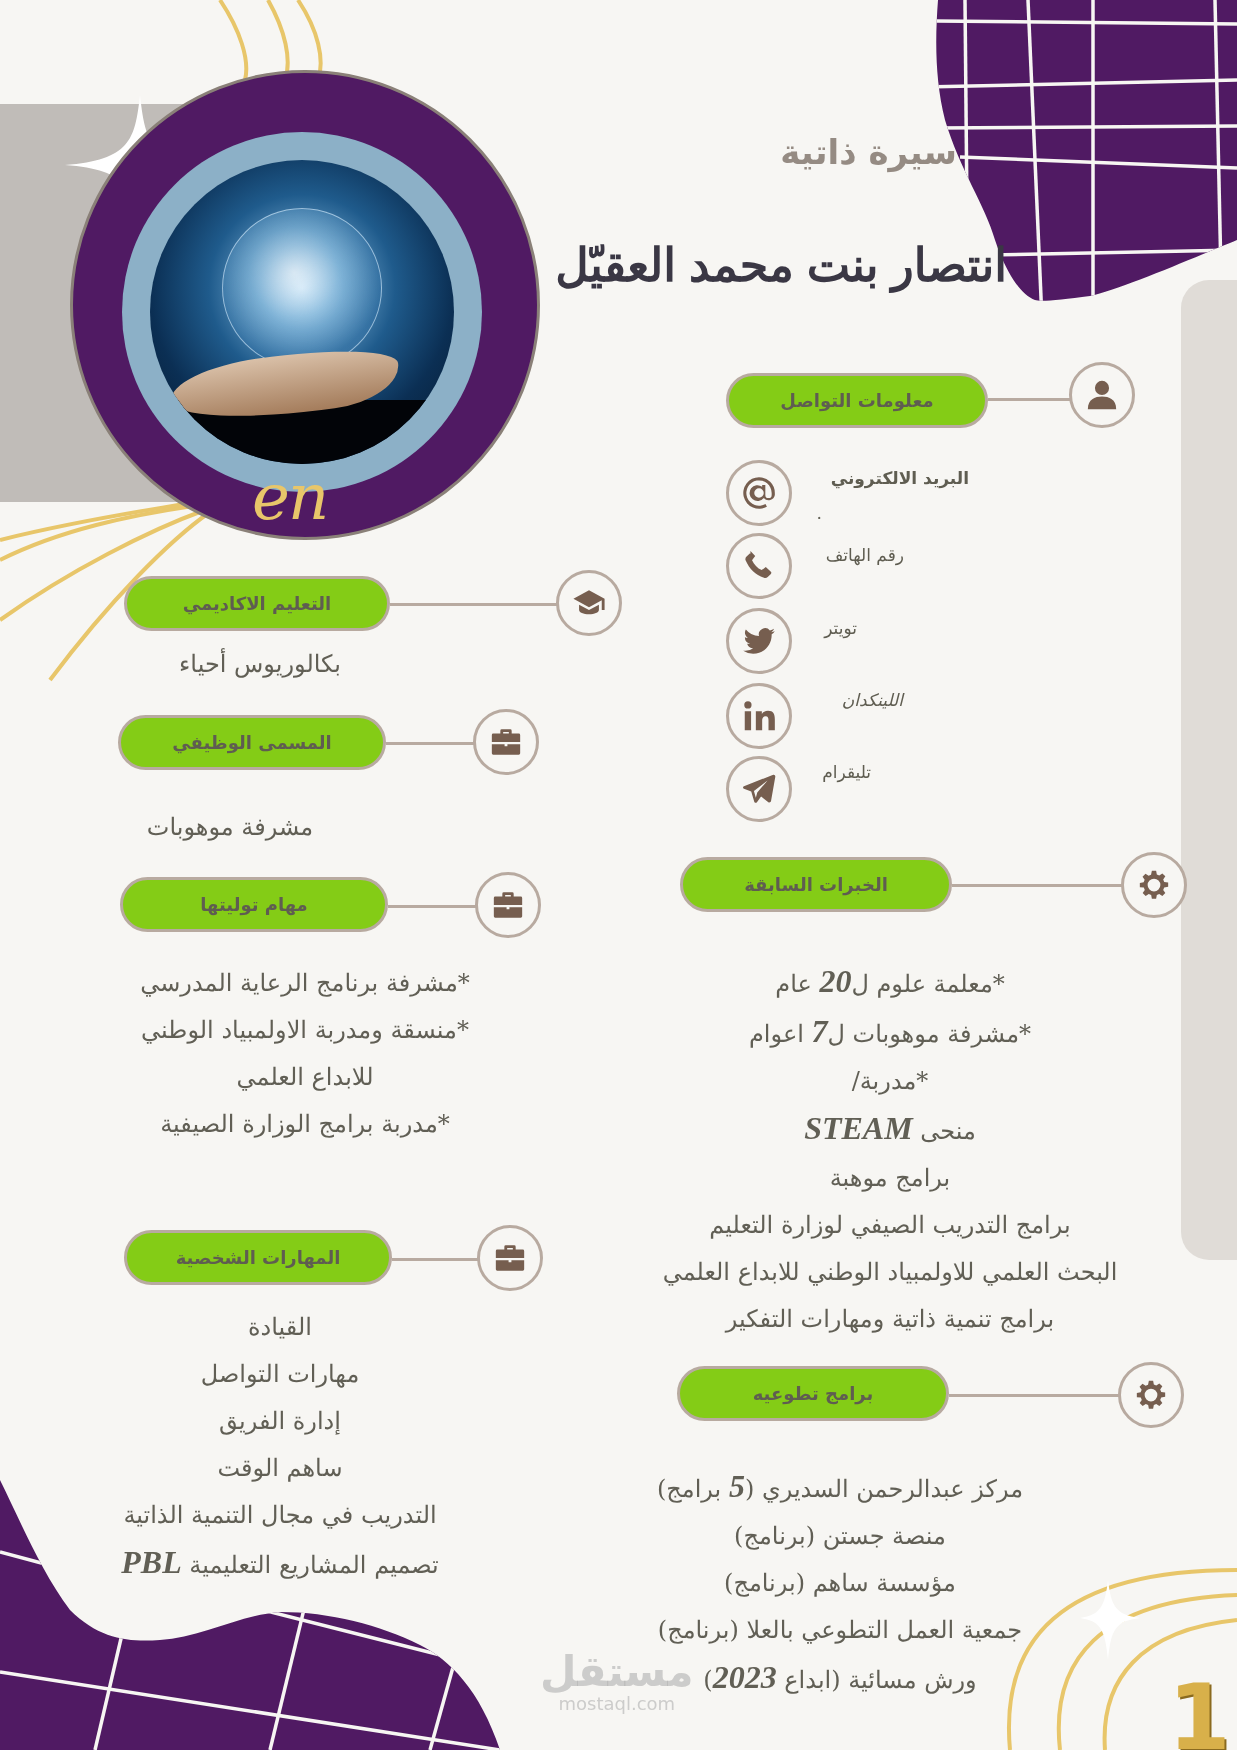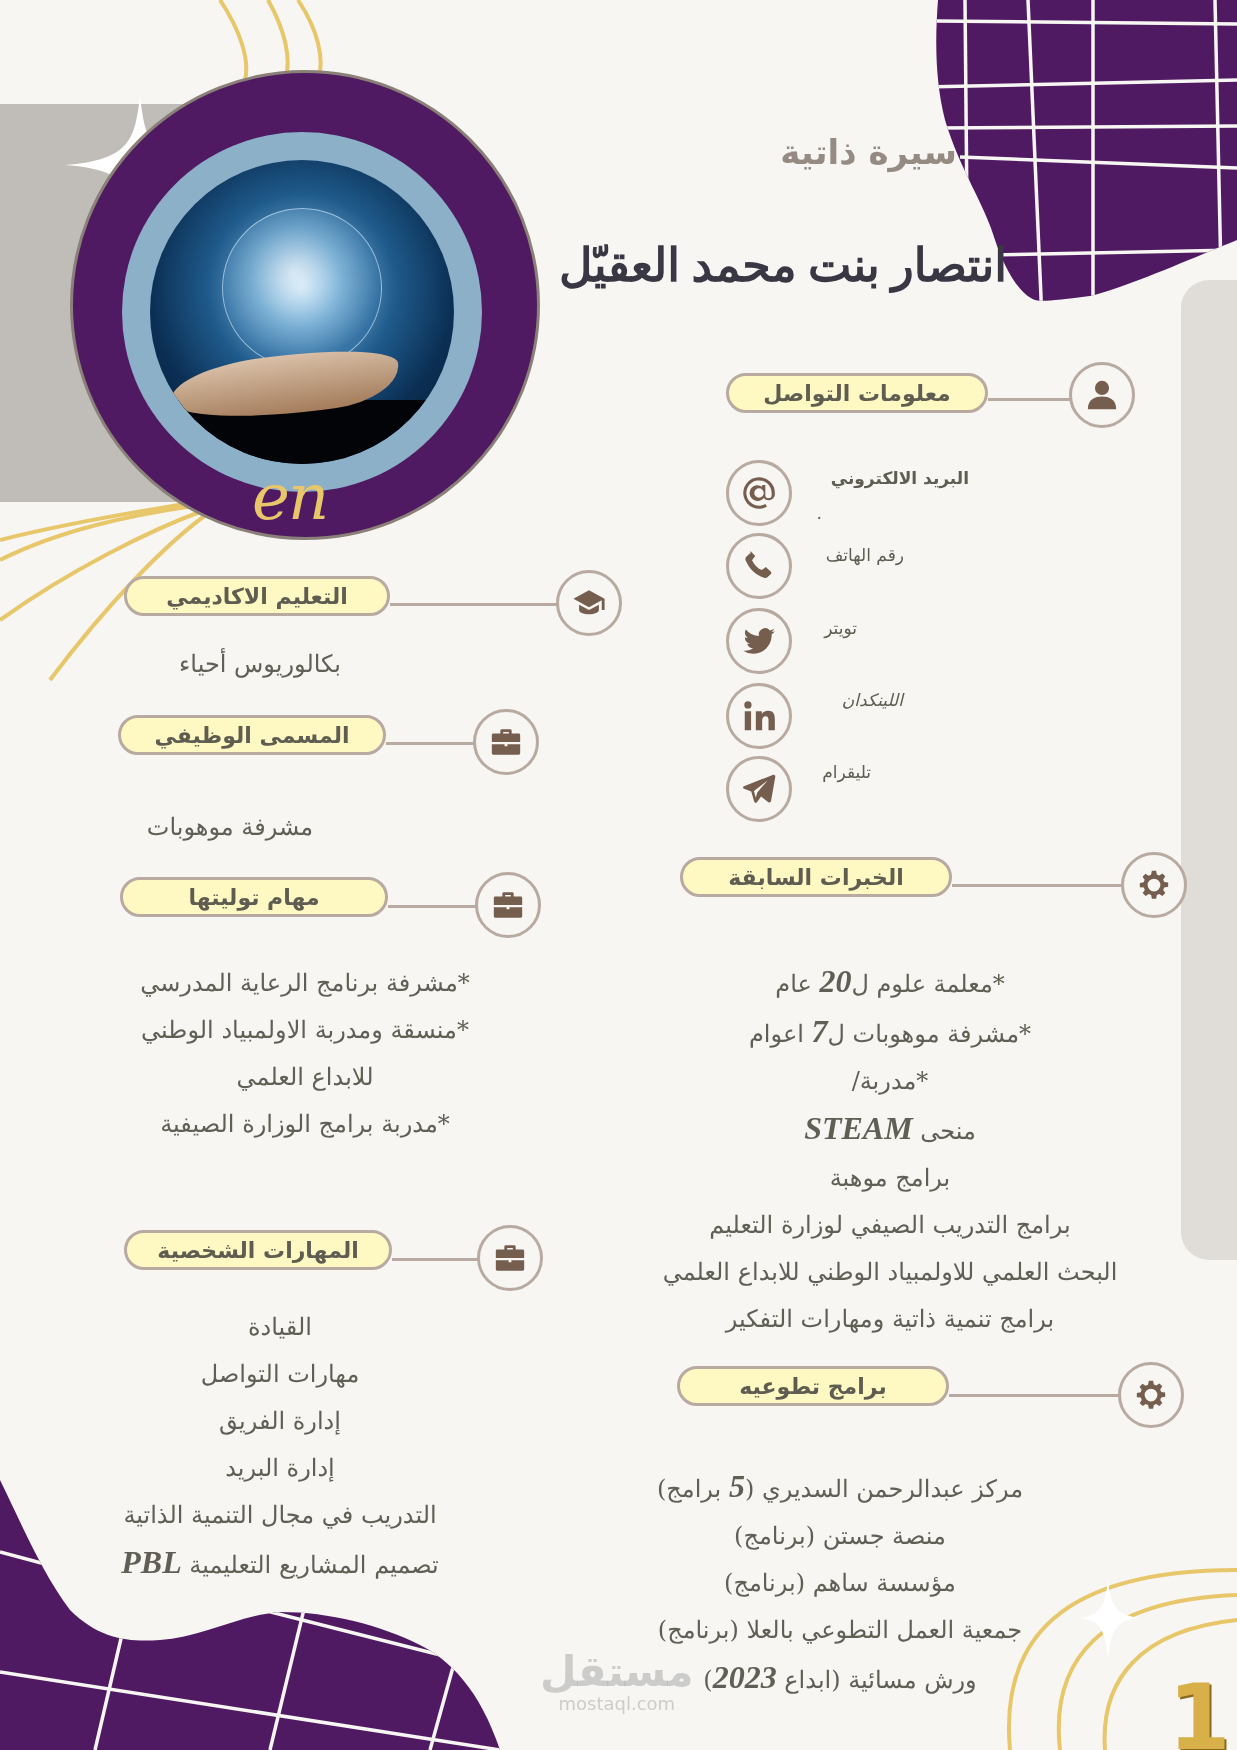--- a/index.html
+++ b/index.html
@@ -49,27 +49,27 @@
       direction: ltr;
     }
 
     
     .doc-subtitle {
       position: absolute; right: 280px; top: 132px; font-size: 34px; font-weight: bold; color: #958b83;
       font-family: "DejaVu Sans", sans-serif;
     }
     .doc-name {
       position: absolute; right: 230px; top: 238px; font-size: 46px; font-weight: bold; color: #3a3744;
-      font-family: Liberation Serif, serif;
+      font-family: Liberation Sans, sans-serif;
       text-align: center;
     }
     .pill {
-      position: absolute; height: 40px; border: 3px solid #b8aaa0; border-radius: 28px; background: #fef9c3;
+      position: absolute; height: 55px; border: 3px solid #b8aaa0; border-radius: 28px; background: #84cc16;
       display: flex; align-items: center; justify-content: center;
-      font-family: "DejaVu Sans", sans-serif; font-weight: bold; font-size: 22px; color: #5f5d51;
+      font-family: "DejaVu Sans", sans-serif; font-weight: bold; font-size: 18px; color: #5f5d51;
     }
     .connector { position: absolute; height: 3px; background: #b8aaa0; }
     .icon-circle {
       position: absolute; width: 66px; height: 66px; border-radius: 50%; border: 3px solid #b8aaa0; background: #f7f6f3;
       display: flex; align-items: center; justify-content: center;
     }
     .icon-circle svg { width: 34px; height: 34px; fill: #765e4f; }
 
     .contact-icon {
       position: absolute; width: 66px; height: 66px; border-radius: 50%; border: 3px solid #b8aaa0;
@@ -267,21 +267,21 @@
   <div class="connector" style="left:392px; top:1258px; width:86px;"></div>
   <div class="icon-circle" style="left:477px; top:1225px;">
     <svg viewBox="0 0 24 24">
         <path d="M9 3h6a1 1 0 0 1 1 1v2h5a1 1 0 0 1 1 1v5H2V7a1 1 0 0 1 1-1h5V4a1 1 0 0 1 1-1zm1 3h4V5h-4zM2 13.5h9V15h2v-1.5h9V20a1 1 0 0 1-1 1H3a1 1 0 0 1-1-1z"></path>
       </svg>
   </div>
   <div class="text-block" style="left:70px; top:1304px; width:420px;">
     <div>القيادة</div>
     <div>مهارات التواصل</div>
     <div>إدارة الفريق</div>
-    <div>إدارة البريد</div>
+    <div>ساهم الوقت</div>
     <div>التدريب في مجال التنمية الذاتية</div>
     <div>
       <span>تصميم المشاريع التعليمية</span>
       <span class="latin">PBL</span>
     </div>
   </div>
 </div>
 
 <div>
   <div class="pill" style="left:680px; top:857px; width:272px;">الخبرات السابقة</div>

